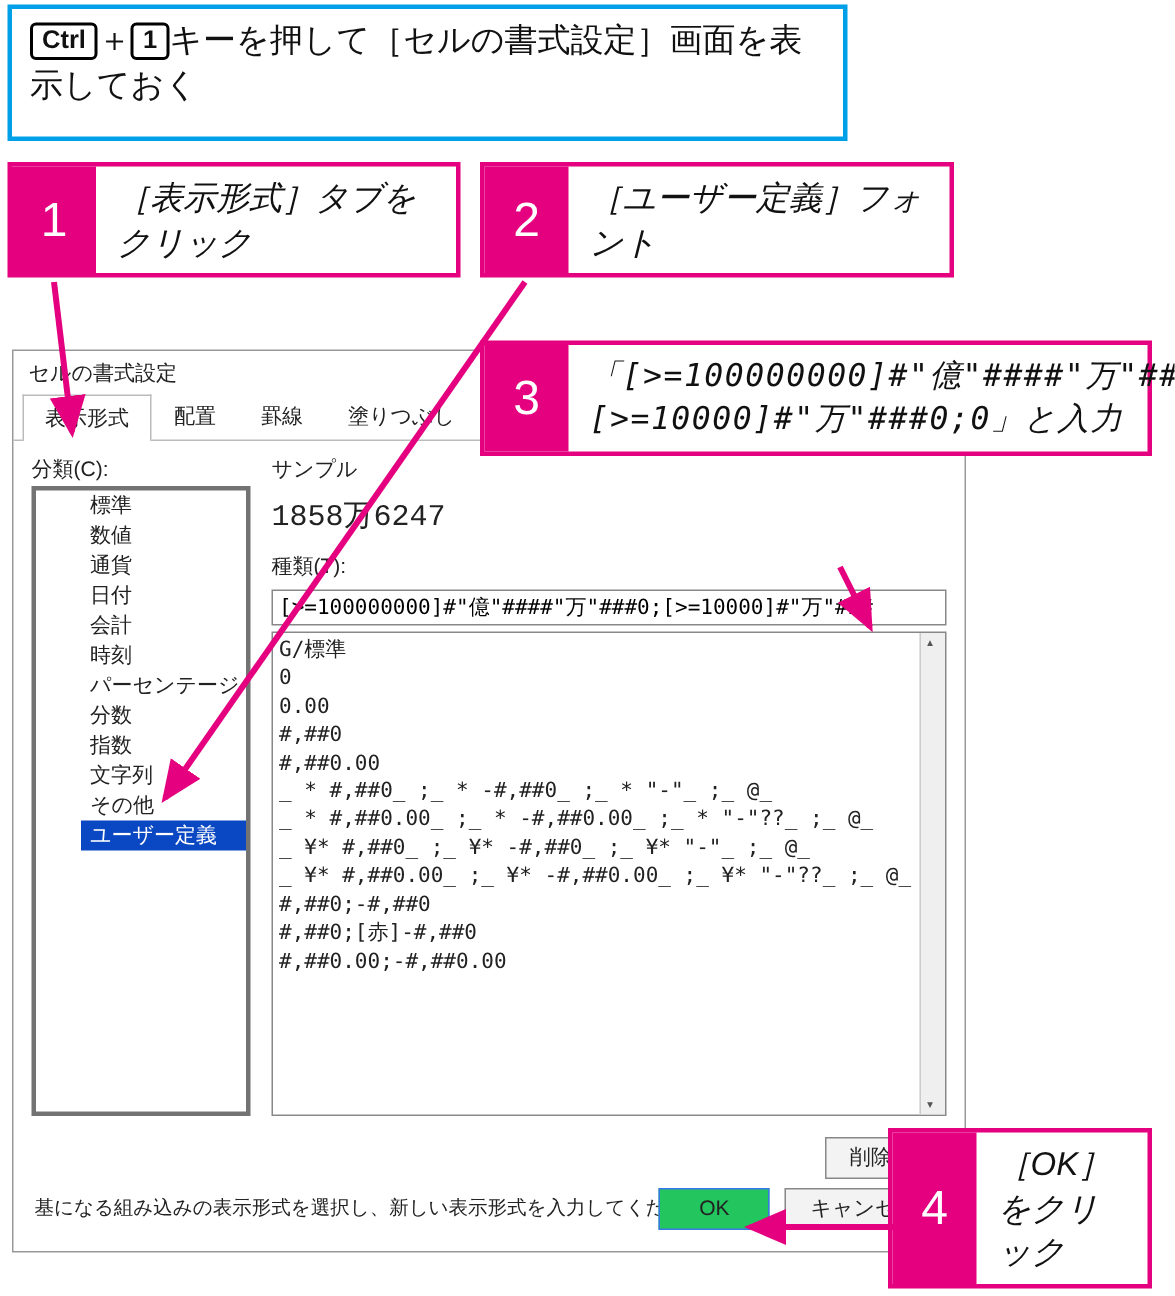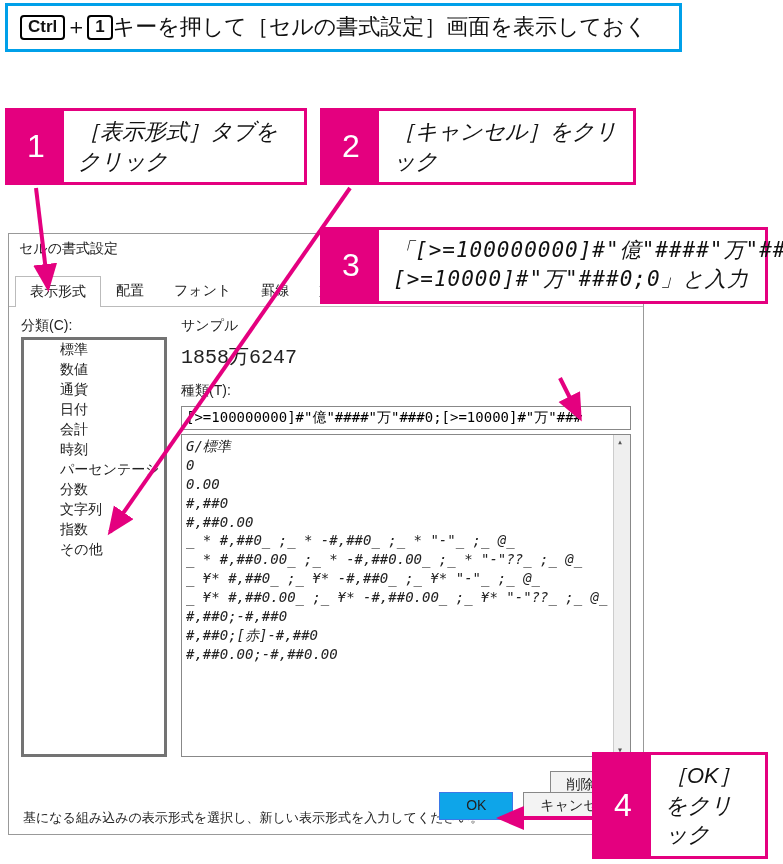--- a/index.html
+++ b/index.html
@@ -11,23 +11,23 @@
     font-family: "Meiryo", "Yu Gothic", sans-serif;
     background: #fff;
     position: relative;
     overflow: hidden;
   }
 
   
   .top-box {
     position: absolute;
     left: 5px; top: 3px;
-    width: 677px;
+    width: 560px;
     border: 3px solid #00a0e9;
-    padding: 6px 12px 7px 12px;
+    padding: 6px 12px 20px 12px;
     font-size: 22px;
     line-height: 1.35;
     color: #111;
   }
   .key {
     display: inline-block;
     border: 2px solid #000;
     border-radius: 4px;
     font-family: sans-serif;
     font-weight: bold;
@@ -94,21 +94,20 @@
     padding: 0 6px;
     gap: 0;
     font-size: 14px;
   }
   .tab {
     padding: 6px 14px 6px 14px;
     border: 1px solid transparent;
     border-bottom: none;
     cursor: pointer;
     color: #222;
-    margin-top: 13px;
   }
   .tab.active {
     border-color: #bbb;
     background: #fff;
     position: relative;
     top: 1px;
   }
   .body {
     padding: 10px 12px 8px 12px;
     display: flex;
@@ -161,21 +160,20 @@
     flex: 1;
     border: 1px solid #888;
     background: #fff;
     padding: 2px 4px;
     font-family: "MS Gothic", monospace;
     font-size: 14px;
     line-height: 1.35;
     white-space: pre;
     overflow: hidden;
     position: relative;
-    font-style: italic;
   }
   .formats .sb {
     position: absolute; right:0; top:0; bottom:0; width:17px;
     background:#efefef; border-left:1px solid #ccc;
   }
   .formats .sb::before{content:"▴"; position:absolute; top:0; left:3px; font-size:10px; color:#555;}
   .formats .sb::after{content:"▾"; position:absolute; bottom:0; left:3px; font-size:10px; color:#555;}
 
   .delete-row {
     text-align: right;
@@ -194,21 +192,21 @@
     font-size: 13px;
     color: #222;
   }
   .dlg-buttons {
     position: absolute;
     right: 14px;
     bottom: 14px;
     display: flex;
     gap: 10px;
   }
-  .dlg-buttons .btn.ok { border-color:#3b78e7; background:#0ea5e9; padding:4px 26px;}
+  .dlg-buttons .btn.ok { border-color:#3b78e7; background:#22c55e; padding:4px 26px;}
 
   
   svg.overlay {
     position: absolute;
     left: 0; top: 0;
     width: 783px; height: 864px;
     pointer-events: none;
   }
 </style>
 </head>
@@ -217,40 +215,40 @@
 <div class="top-box">
   <span class="key">Ctrl</span><span>＋</span><span class="key">1</span><span>キーを押して［セルの書式設定］画面を表示しておく</span>
 </div>
 
 <div class="dialog">
   <div class="dialog-title">セルの書式設定</div>
 
   <div class="tabs">
     <div class="tab active">表示形式</div>
     <div class="tab">配置</div>
-    <div class="tab">フォント</div>
     <div class="tab">罫線</div>
     <div class="tab">塗りつぶし</div>
   </div>
 
   <div class="body">
     <div class="left">
       <div class="label">分類(C):</div>
       <div class="listbox">
         <div class="item">標準</div>
         <div class="item">数値</div>
         <div class="item">通貨</div>
         <div class="item">日付</div>
         <div class="item">会計</div>
         <div class="item">時刻</div>
         <div class="item">パーセンテージ</div>
         <div class="item">分数</div>
+        <div class="item">指数</div>
         <div class="item">文字列</div>
-        <div class="item">指数</div>
         <div class="item">その他</div>
+        <div class="item selected">ユーザー定義</div>
       </div>
     </div>
 
     <div class="right">
       <div class="label">サンプル</div>
       <div class="sample-box">1858万6247</div>
 
       <div class="label">種類(T):</div>
       <input class="type-input" value="[&gt;=100000000]#&quot;億&quot;####&quot;万&quot;###0;[&gt;=10000]#&quot;万&quot;###" style="">
 
@@ -280,21 +278,21 @@
     <span class="btn">キャンセル</span>
   </div>
 </div>
 
 <div id="callout1" class="callout">
   <div class="num">1</div>
   <div class="txt">［表示形式］タブをクリック</div>
 </div>
 <div id="callout2" class="callout">
   <div class="num">2</div>
-  <div class="txt">［キャンセル］をクリック</div>
+  <div class="txt">［ユーザー定義］フォント</div>
 </div>
 <div id="callout3" class="callout">
   <div class="num">3</div>
   <div class="txt small">「[&gt;=100000000]#"億"####"万"###0;[&gt;=10000]#"万"###0;0」と入力</div>
 </div>
 <div id="callout4" class="callout">
   <div class="num">4</div>
   <div class="txt">［OK］をクリック</div>
 </div>
 

